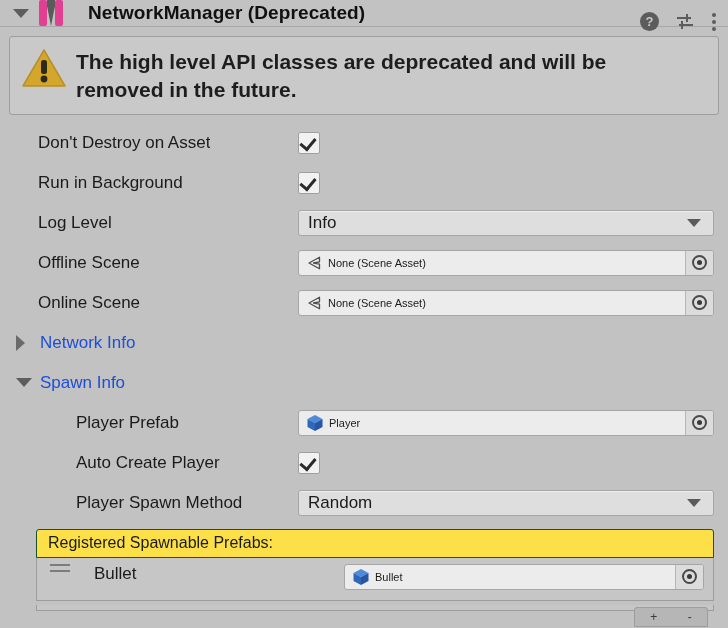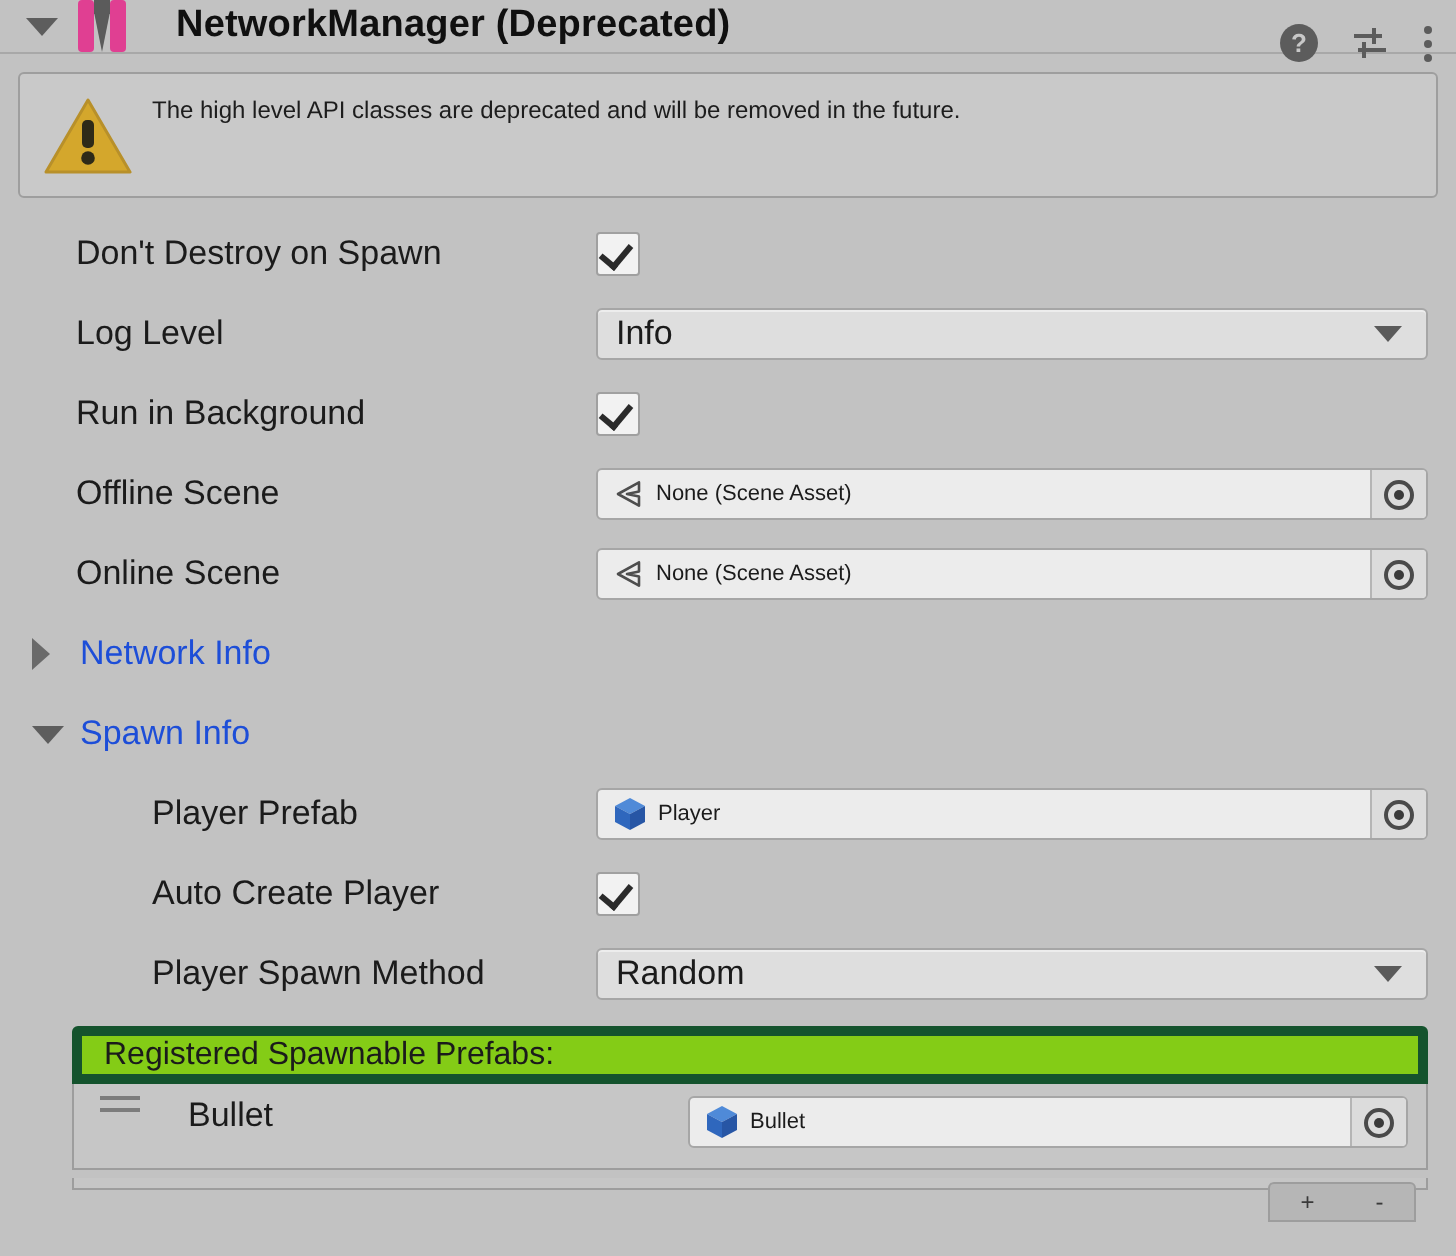--- a/index.html
+++ b/index.html
@@ -143,26 +143,27 @@
   }
   .warn-icon {
     position: relative;
     width: 44px;
     height: 40px;
     flex: none;
     margin-top: 1px;
   }
   .warn-icon svg { display: block; }
   .helpbox-text {
-    font-size: 12px;
+    font-size: 21px;
     line-height: 1.33;
     color: #1d1d1d;
     margin-left: 10px;
     margin-top: 1px;
     max-width: 595px;
+    font-weight: bold;
   }
 
   
   .rows { padding-top: 8px; }
   .row {
     height: 40px;
     display: flex;
     align-items: center;
     position: relative;
   }
@@ -286,22 +287,22 @@
     font-size: 17px;
     margin-left: 4px;
     color: #1d4ed8;
   }
 
   
   .list-wrap {
     margin: 6px 14px 0 36px;
   }
   .list-header {
-    background: #84cc16;
-    border: 5px solid #14532d;
+    background: #fde047;
+    border: 1px solid #14532d;
     border-radius: 3px 3px 0 0;
     height: 29px;
     display: flex;
     align-items: center;
     padding-left: 11px;
     font-size: 16px;
     color: #1b1b1b;
     box-sizing: border-box;
   }
   .list-body {
@@ -419,44 +420,44 @@
         <rect x="19" y="12" width="6" height="14" rx="2.5" fill="#2e2a18"></rect>
         <circle cx="22" cy="31" r="3.4" fill="#2e2a18"></circle>
       </svg>
     </div>
     <div class="helpbox-text">The high level API classes are deprecated and will be removed in the future.</div>
   </div>
 
   <div class="rows">
 
     <div class="row">
-      <div class="lbl indent0">Don't Destroy on Spawn</div>
+      <div class="lbl indent0">Don't Destroy on Asset</div>
+      <div class="ctrl">
+        <div class="checkbox">
+            <span class="tick"></span>
+          </div>
+      </div>
+    </div>
+
+    <div class="row">
+      <div class="lbl indent0">Run in Background</div>
       <div class="ctrl">
         <div class="checkbox">
             <span class="tick"></span>
           </div>
       </div>
     </div>
 
     <div class="row">
       <div class="lbl indent0">Log Level</div>
       <div class="ctrl">
         <div class="enumfield">
           <span>Info</span>
           <span class="caret"></span>
         </div>
-      </div>
-    </div>
-
-    <div class="row">
-      <div class="lbl indent0">Run in Background</div>
-      <div class="ctrl">
-        <div class="checkbox">
-            <span class="tick"></span>
-          </div>
       </div>
     </div>
 
     <div class="row">
       <div class="lbl indent0">Offline Scene</div>
       <div class="ctrl">
         <div class="objfield">
           <span class="scene-ico">
             <svg width="17" height="16" viewBox="0 0 17 16">
               <path d="M13.5 2.2 L3 8 L13.5 13.8 L13.5 9.2 L7.5 8 L13.5 6.8 Z" fill="none" stroke="#4e4e4e" stroke-width="1.3" stroke-linejoin="round"></path>

